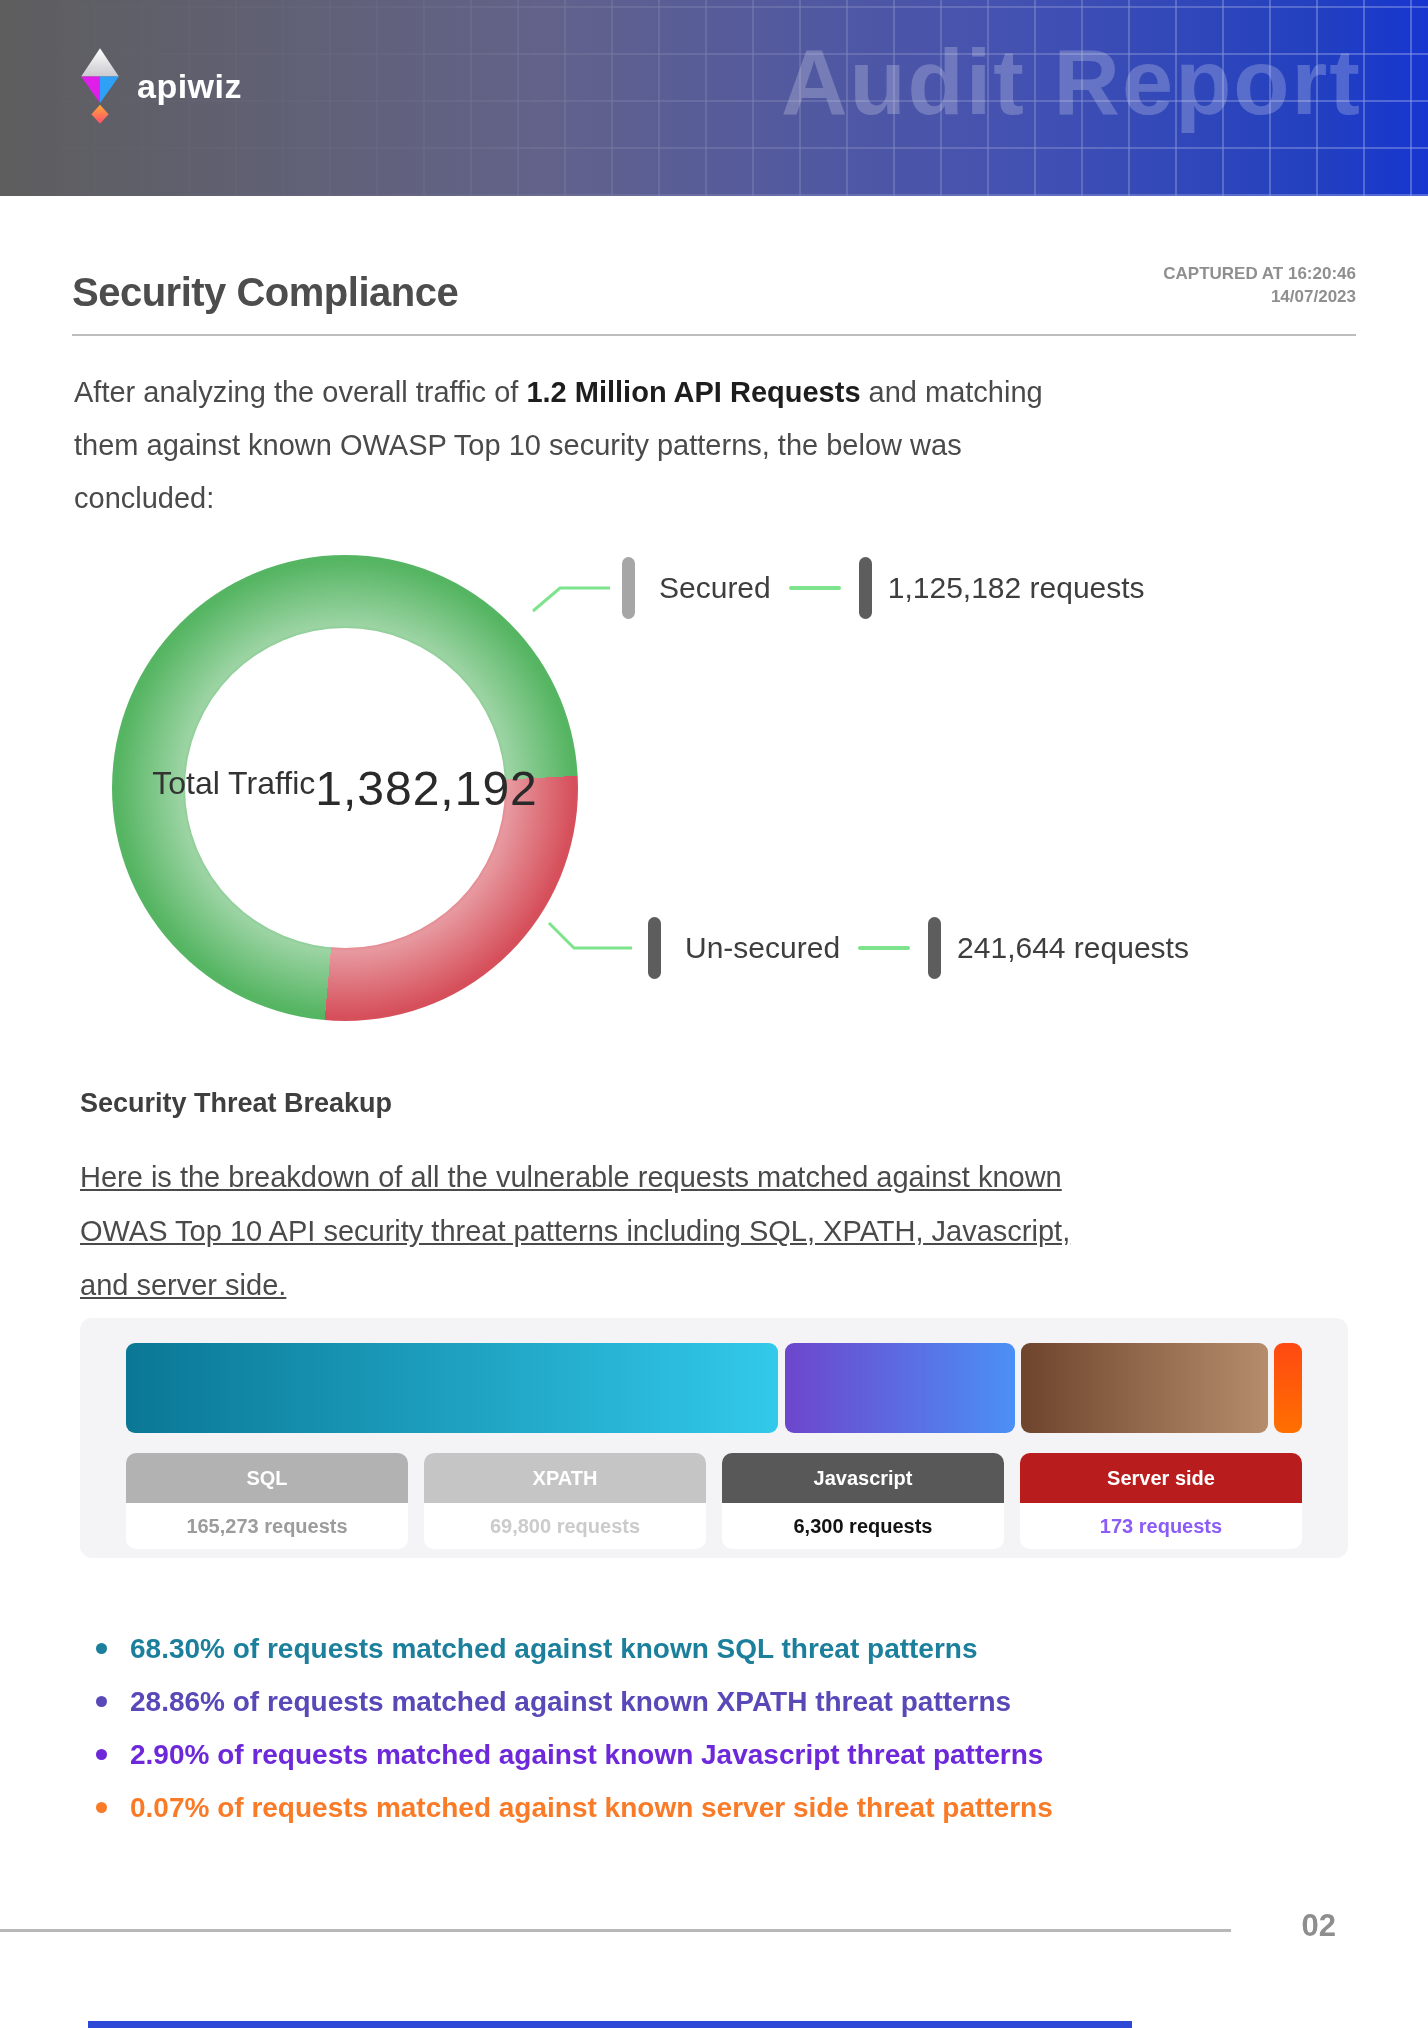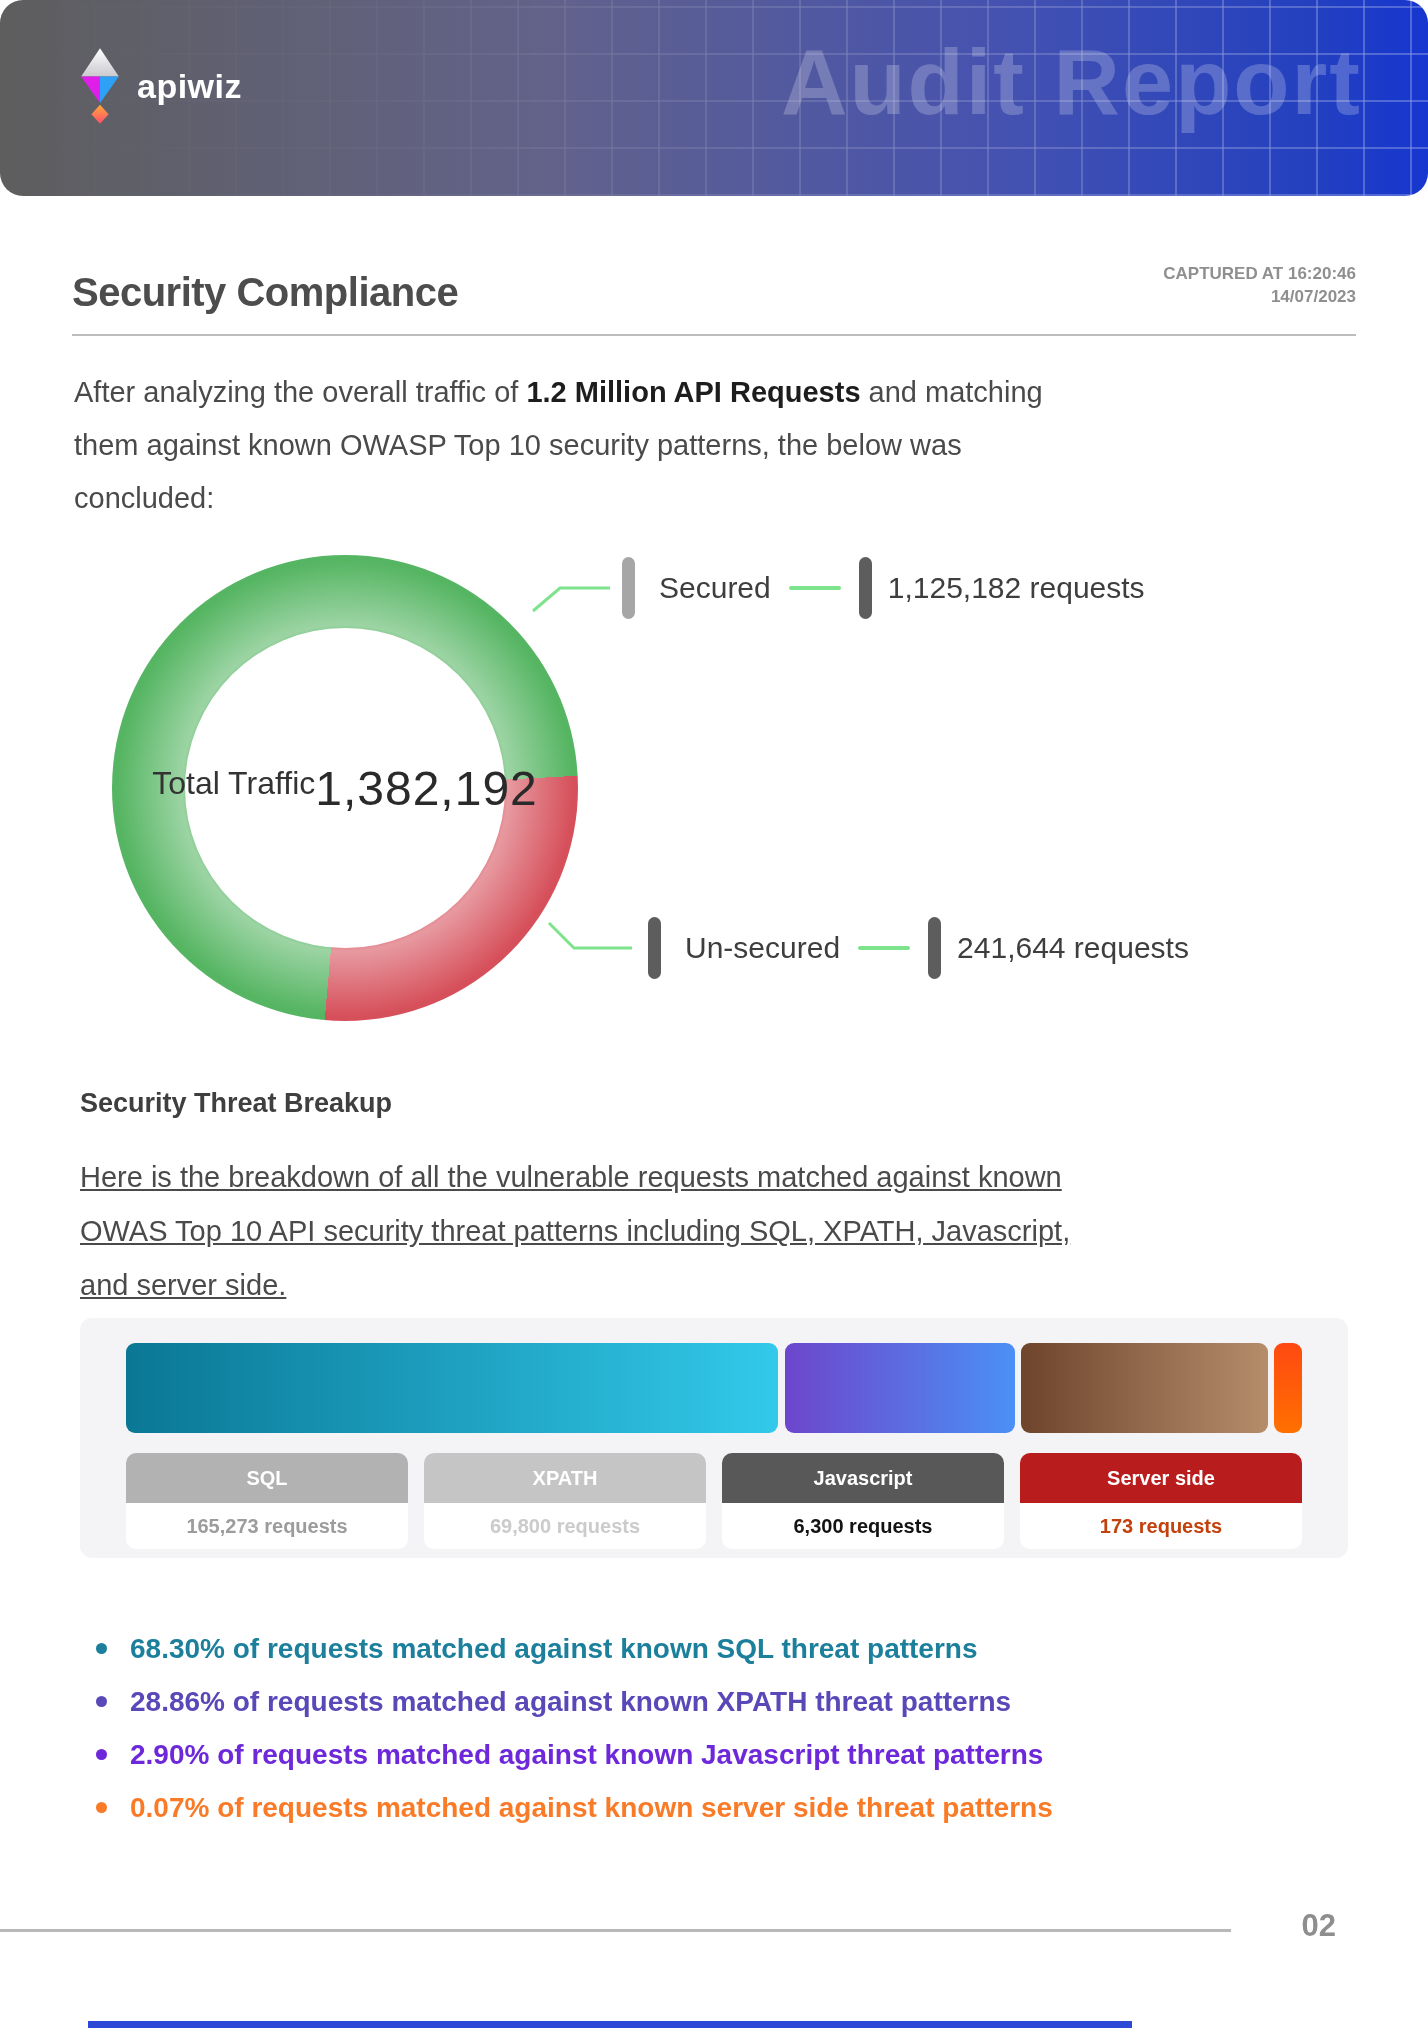--- a/index.html
+++ b/index.html
@@ -6,21 +6,20 @@
   .page {
     position:relative; width:1428px; height:2028px; margin:0 auto;
     background:#ffffff; overflow:hidden;
     font-family:"Liberation Sans","DejaVu Sans",sans-serif;
   }
 
   
   .header {
     position:absolute; left:0; top:0; width:1428px; height:196px;
     background:linear-gradient(90deg,#5e5e5e 0%,#62628a 38%,#4552b0 70%,#2340c0 92%,#1636cf 100%);
-    border-radius:23px;
   }
   .header-grid {
     position:absolute; inset:0;
     background-image:
       repeating-linear-gradient(90deg, rgba(255,255,255,0.5) 0 2px, transparent 2px 47px),
       repeating-linear-gradient(0deg, rgba(255,255,255,0.5) 0 2px, transparent 2px 47px);
     -webkit-mask-image:linear-gradient(90deg, transparent 0%, rgba(0,0,0,0.12) 28%, rgba(0,0,0,0.55) 60%, #000 100%);
     mask-image:linear-gradient(90deg, transparent 0%, rgba(0,0,0,0.12) 28%, rgba(0,0,0,0.55) 60%, #000 100%);
     opacity:.5;
   }
@@ -97,21 +96,21 @@
   .seg-xpath  { width:230px; margin-left:7px; background:linear-gradient(90deg,#6d46cc,#4b90f5); }
   .seg-js     { width:247px; margin-left:6px; background:linear-gradient(90deg,#6e452c,#b68d6b); }
   .seg-server { width:28px;  margin-left:6px; background:linear-gradient(180deg,#ff4912,#ff7000); }
   .cards { display:flex; gap:16px; margin-top:20px; }
   .t-card { flex:1; border-radius:10px; overflow:hidden; background:#fff; text-align:center; }
   .t-card-head { height:50px; line-height:50px; color:#fff; font-weight:700; font-size:20px; }
   .head-sql { background:#b2b2b2; } .head-xpath { background:#c5c5c5; }
   .head-js { background:#585858; } .head-server { background:#b91c1c; }
   .t-card-val { height:46px; line-height:46px; font-size:20px; font-weight:700; }
   .val-sql { color:#9c9c9c; } .val-xpath { color:#cbcbcb; }
-  .val-js { color:#121212; } .val-server { color:#c2410c; }
+  .val-js { color:#121212; } .val-server { color:#8b5cf6; }
 
   
   .bullets { position:absolute; left:96px; top:1622px; margin:0; padding:0; list-style:none; }
   .bullets li { display:flex; align-items:center; height:53px; font-size:28px; font-weight:700; }
   .bullets .dot { width:11px; height:11px; border-radius:50%; background:currentColor; margin-right:23px; flex:0 0 auto; }
   .b-sql { color:#1c7f9c; } .b-xpath { color:#5948b8; }
   .b-js { color:#6d28d9;text-align:center; } .b-server { color:#f97b28; }
 
   
   .footer-line { position:absolute; left:0; top:1929px; width:1231px; height:3px; background:#b8b8b8; }

